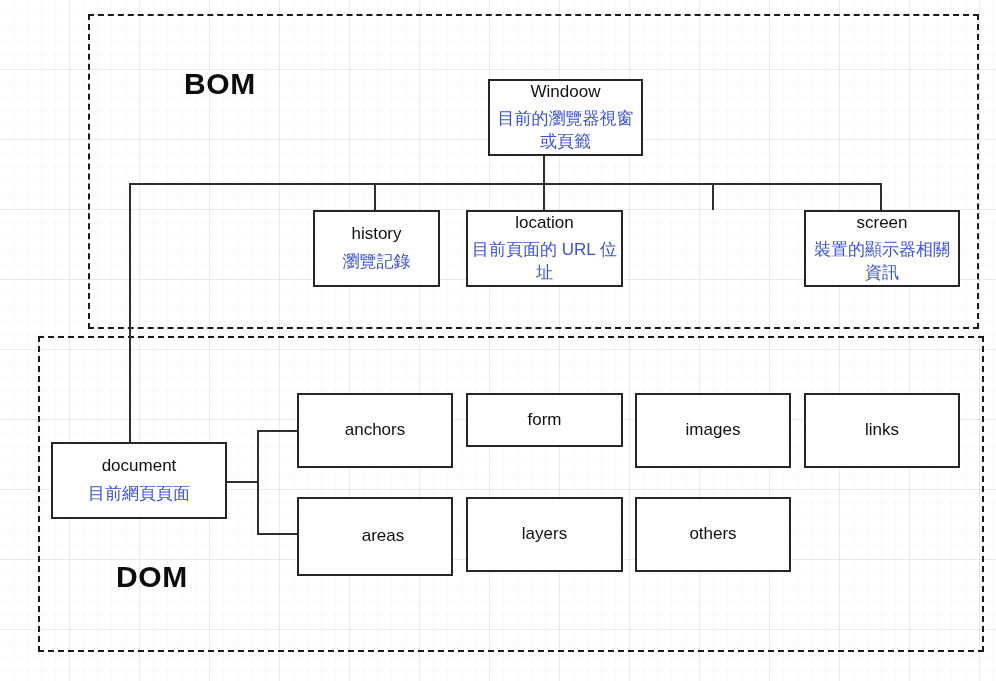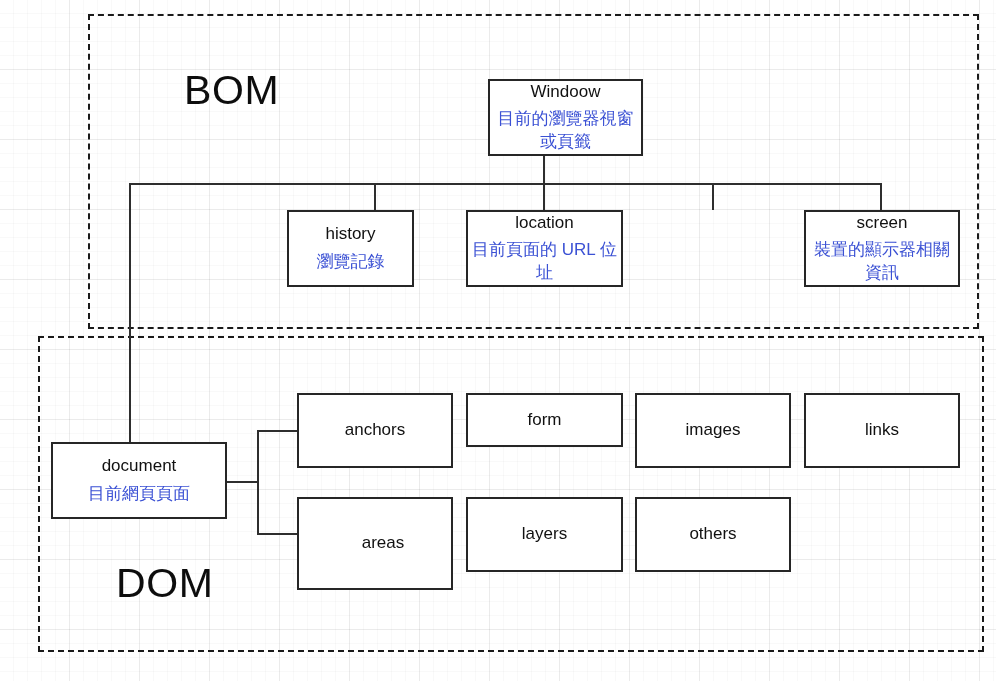--- a/index.html
+++ b/index.html
@@ -46,22 +46,22 @@
   }
   #group-dom {
     left: 38px;
     top: 336px;
     width: 946px;
     height: 316px;
   }
 
   .group-label {
     position: absolute;
-    font-size: 41px;
-    font-weight: 400;
+    font-size: 30px;
+    font-weight: 700;
     color: #0d0d0d;
     letter-spacing: 0.6px;
     white-space: nowrap;
     font-family: "Liberation Sans", "DejaVu Sans", sans-serif;
   }
   #label-bom { left: 184px; top: 67px; }
   #label-dom { left: 116px; top: 560px; }
 
   
   .line {
@@ -131,21 +131,21 @@
 
   <div class="line h" style="left:257px; top:430px; width:41px;"></div>
 
   <div class="line h" style="left:257px; top:533px; width:41px;"></div>
 
   <div class="node" id="node-window" style="left:488px; top:79px; width:155px; height:77px;">
     <div class="title">Windoow</div>
     <div class="subtitle">目前的瀏覽器視窗或頁籤</div>
   </div>
 
-  <div class="node" id="node-history" style="left:287px; top:210px; width:127px; height:77px;">
+  <div class="node" id="node-history" style="left:313px; top:210px; width:127px; height:77px;">
     <div class="title">history</div>
     <div class="subtitle">瀏覽記錄</div>
   </div>
 
   <div class="node" id="node-location" style="left:466px; top:210px; width:157px; height:77px;">
     <div class="title">location</div>
     <div class="subtitle">目前頁面的 URL 位址</div>
   </div>
 
 
@@ -168,21 +168,21 @@
   </div>
 
   <div class="node no-sub" id="node-images" style="left:635px; top:393px; width:156px; height:75px;">
     <div class="title">images</div>
   </div>
 
   <div class="node no-sub" id="node-links" style="left:804px; top:393px; width:156px; height:75px;">
     <div class="title">links</div>
   </div>
 
-  <div class="node no-sub" id="node-areas" style="left:297px; top:497px; width:156px; height:93px;padding-left:16px;">
+  <div class="node no-sub" id="node-areas" style="left:297px; top:497px; width:156px; height:79px;padding-left:16px;">
     <div class="title">areas</div>
   </div>
 
   <div class="node no-sub" id="node-layers" style="left:466px; top:497px; width:157px; height:75px;">
     <div class="title">layers</div>
   </div>
 
   <div class="node no-sub" id="node-others" style="left:635px; top:497px; width:156px; height:75px;">
     <div class="title">others</div>
   </div>

